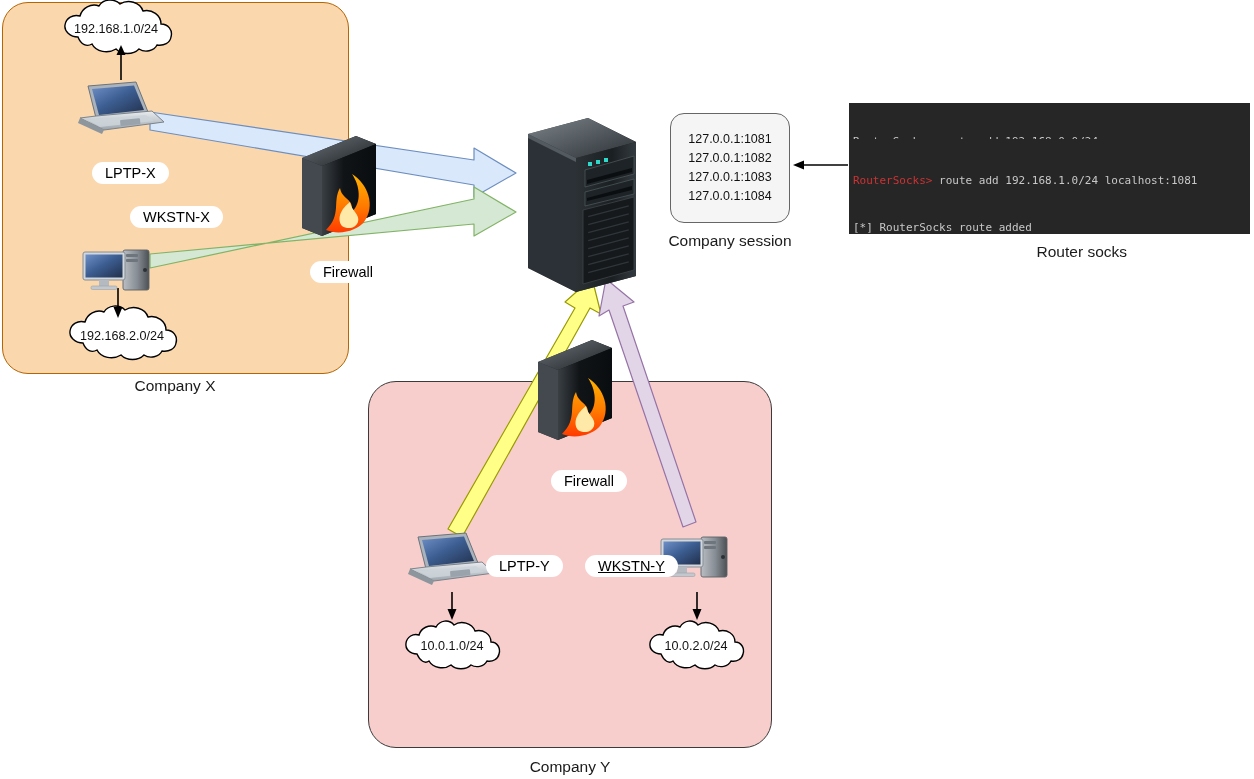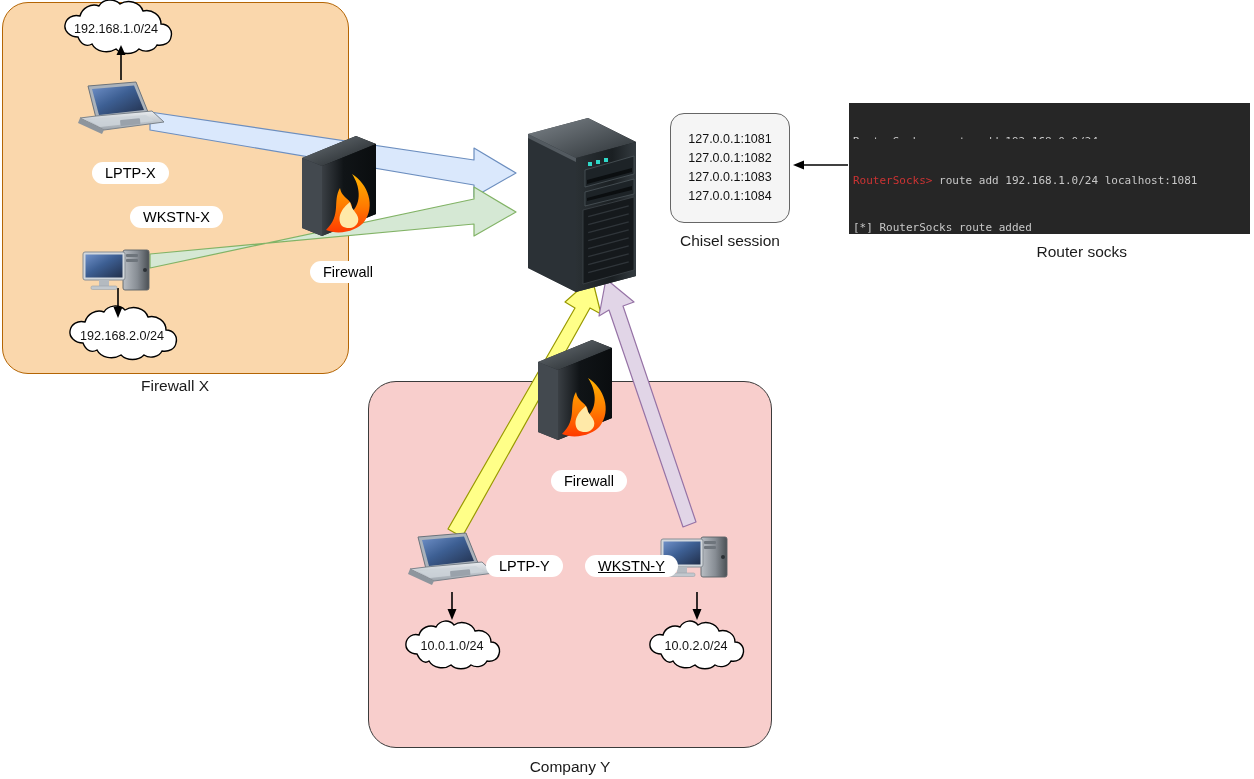--- a/index.html
+++ b/index.html
@@ -364,18 +364,18 @@
     
   </div>
 
   <div class="wlabel lbl-lptpx">LPTP-X</div>
   <div class="wlabel lbl-wkstnx">WKSTN-X</div>
   <div class="wlabel lbl-fw-x">Firewall</div>
   <div class="wlabel lbl-fw-y">Firewall</div>
   <div class="wlabel lbl-lptpy">LPTP-Y</div>
   <div class="wlabel lbl-wkstny">WKSTN-Y</div>
 
-  <div class="zone-label lbl-company-x">Firewall X</div>
+  <div class="zone-label lbl-company-x">Company X</div>
   <div class="zone-label lbl-company-y">Company Y</div>
-  <div class="zone-label lbl-chisel">Chisel session</div>
+  <div class="zone-label lbl-chisel">Company session</div>
   <div class="zone-label lbl-router">Router socks</div>
 
 </div>
 
 </body></html>

